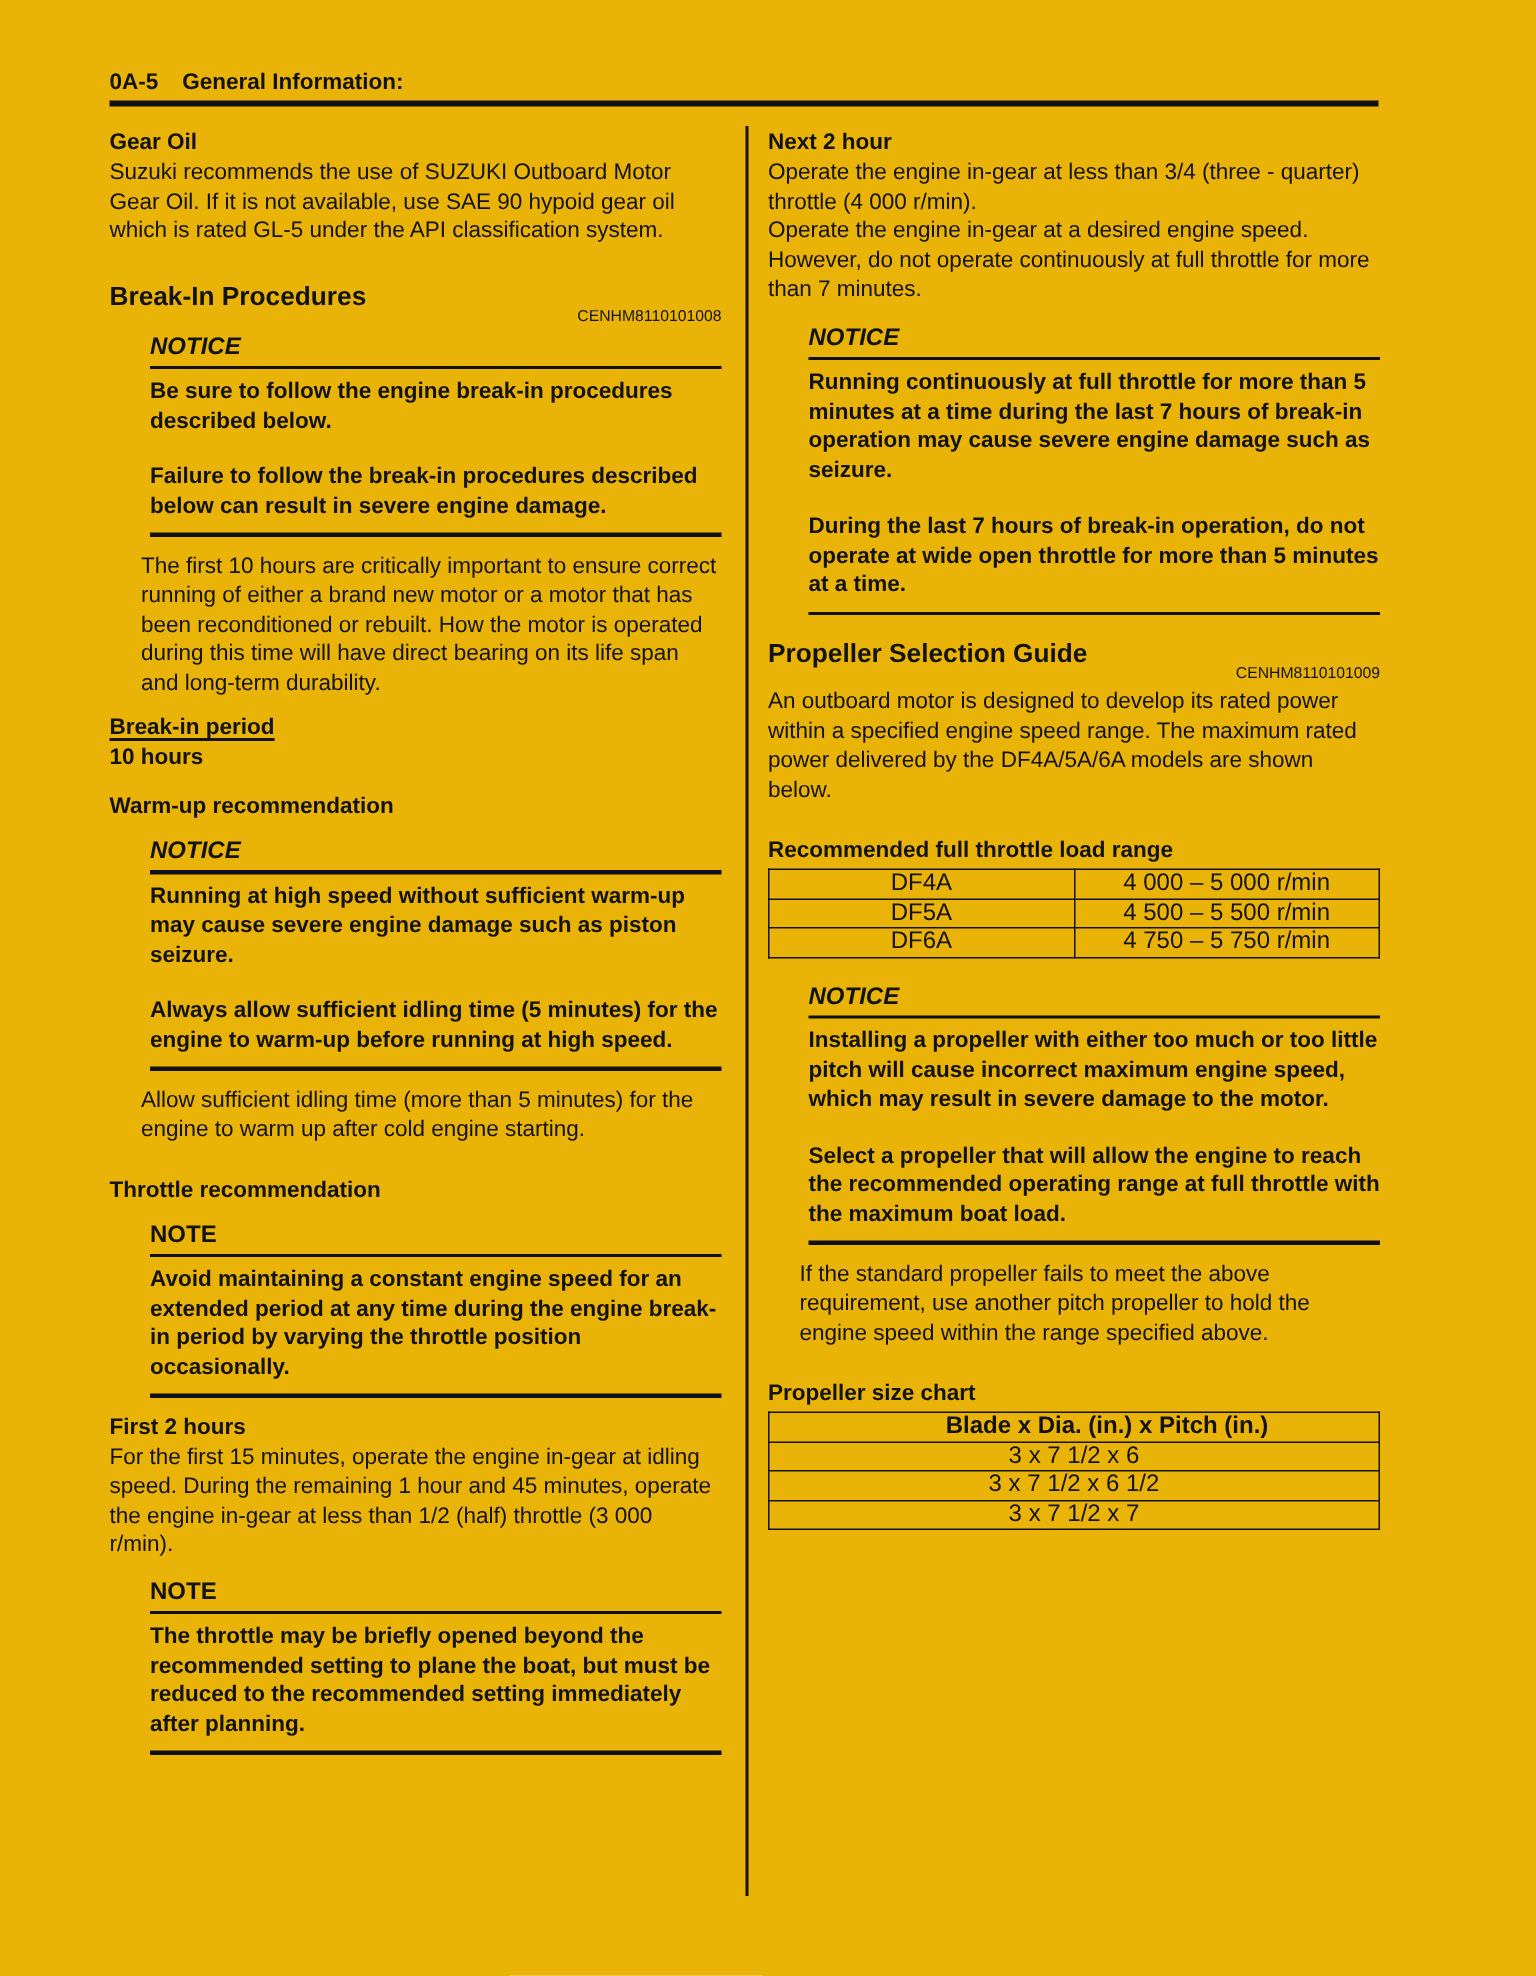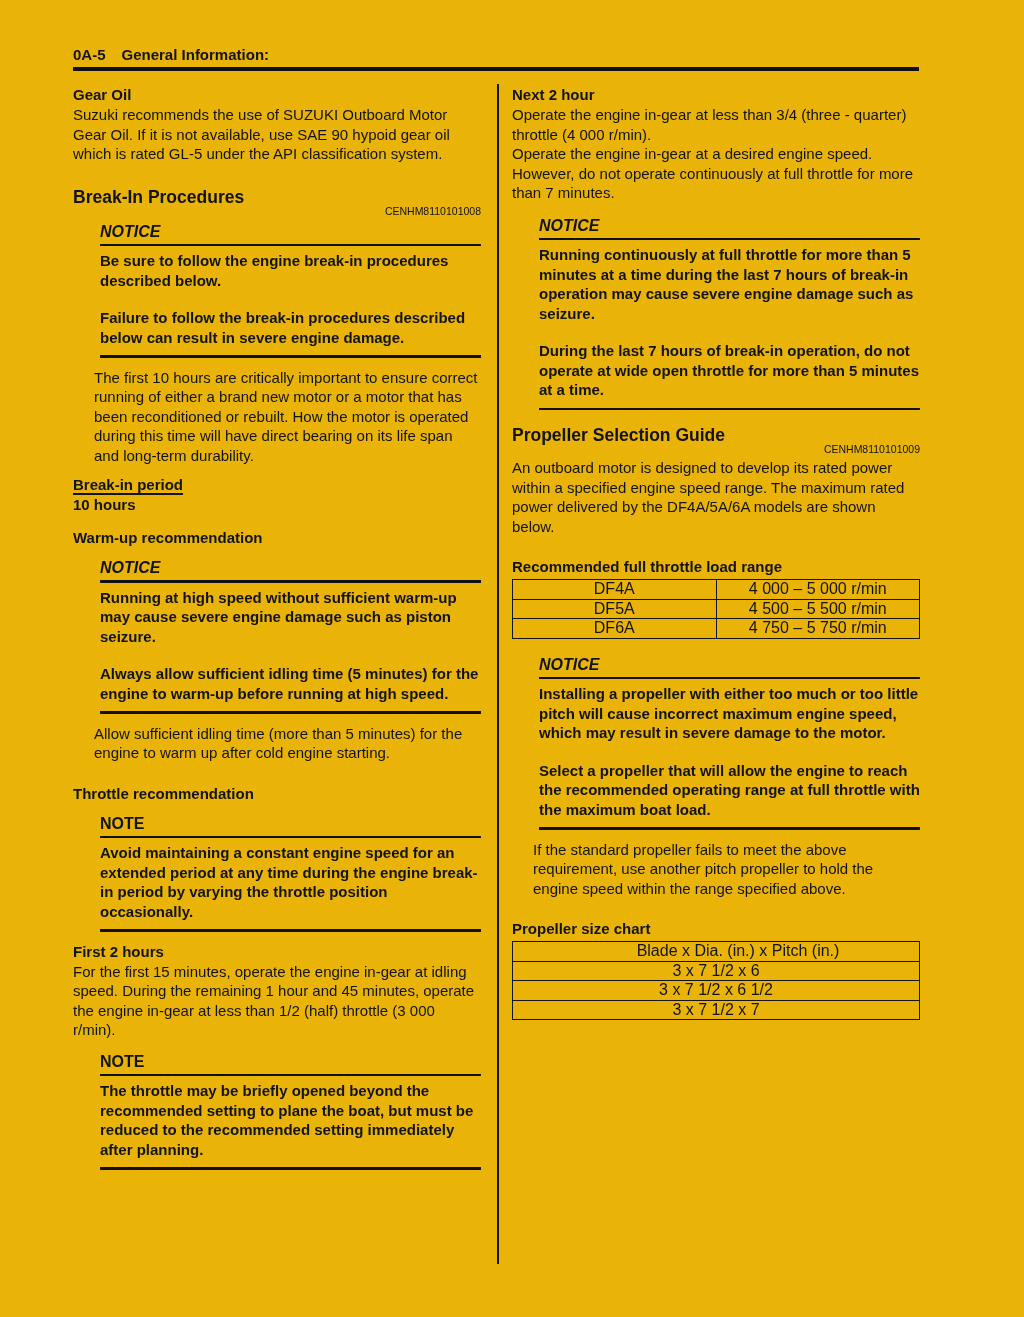--- a/index.html
+++ b/index.html
@@ -72,21 +72,21 @@
   }
   .nbox-content p + p { margin-top: 18px; }
 
   
   table { border-collapse: collapse; width: 100%; margin-top: 2px; }
   td, th {
     border: 1.8px solid #131313;
     font-size: 16px; line-height: 18.5px;
     text-align: center; padding: 0 4px;
   }
-  th { font-weight: normal; padding-left: 48px; }
+  th { font-weight: bold; padding-left: 48px; }
   .speed-table td:first-child { width: 50%; }
 </style>
 </head>
 <body>
 
 <div class="page">
 
   <div class="page-header">
     <div class="ph-text">
       <span class="ph-num">0A-5</span><span>General Information:</span>

